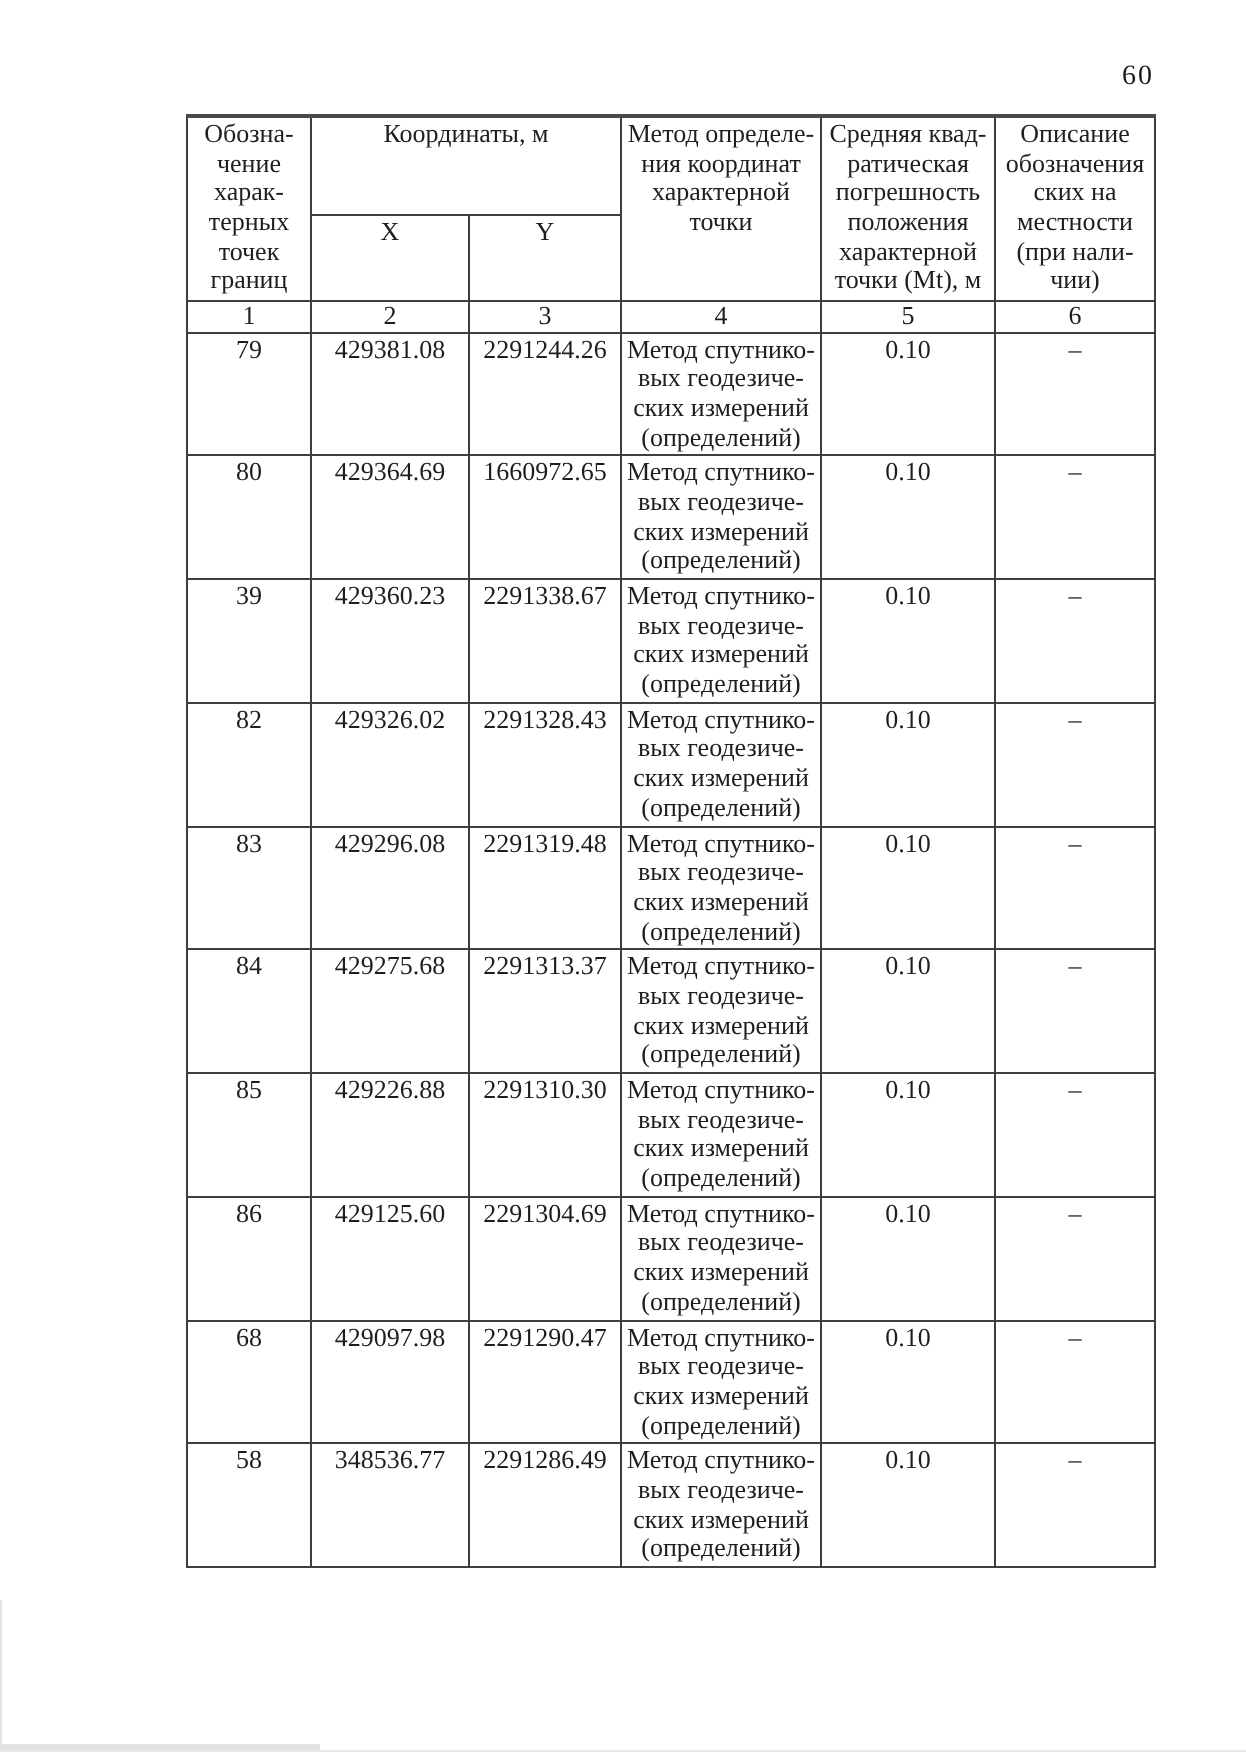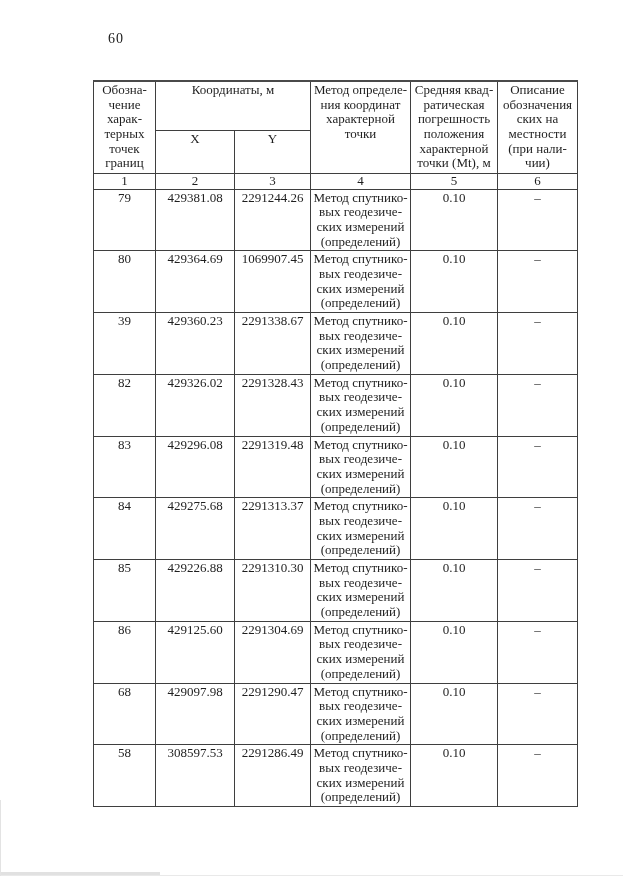--- a/index.html
+++ b/index.html
@@ -6,29 +6,29 @@
   body {
     width: 623px; height: 881px;
     background: #ffffff;
     font-family: "Liberation Serif", "DejaVu Serif", serif;
     color: #1e1e1e;
     position: relative;
     overflow: hidden;
   }
   .page-number {
     position: absolute;
-    top: 31px; left: 108px; width: 484px;
-    text-align: left;
+    top: 31px; left: 93px; width: 484px;
+    text-align: right;
     font-size: 14px;
     letter-spacing: 1px;
     color: #1a1a1a;
   }
   table.coords {
     position: absolute;
-    top: 80px; left: 93px;
+    top: 57px; left: 93px;
     width: 484px;
     border-collapse: collapse;
     table-layout: fixed;
     font-size: 13px;
     line-height: 1.13;
     color: #1e1e1e;
   }
   table.coords, table.coords th, table.coords td {
     border: 1px solid #3f3f3f;
   }
@@ -127,21 +127,21 @@
     <td class="ml">Метод спутнико-
 вых геодезиче-
 ских измерений
 (определений)</td>
     <td>0.10</td>
     <td>–</td>
   </tr>
       <tr class="data-row">
     <td>80</td>
     <td>429364.69</td>
-    <td>1069907.45</td>
+    <td>1660972.65</td>
     <td class="ml">Метод спутнико-
 вых геодезиче-
 ских измерений
 (определений)</td>
     <td>0.10</td>
     <td>–</td>
   </tr>
       <tr class="data-row">
     <td>39</td>
     <td>429360.23</td>
@@ -214,21 +214,21 @@
     <td>2291290.47</td>
     <td class="ml">Метод спутнико-
 вых геодезиче-
 ских измерений
 (определений)</td>
     <td>0.10</td>
     <td>–</td>
   </tr>
       <tr class="data-row">
     <td>58</td>
-    <td>308597.53</td>
+    <td>348536.77</td>
     <td>2291286.49</td>
     <td class="ml">Метод спутнико-
 вых геодезиче-
 ских измерений
 (определений)</td>
     <td>0.10</td>
     <td>–</td>
   </tr>
     </tbody>
 </table>

